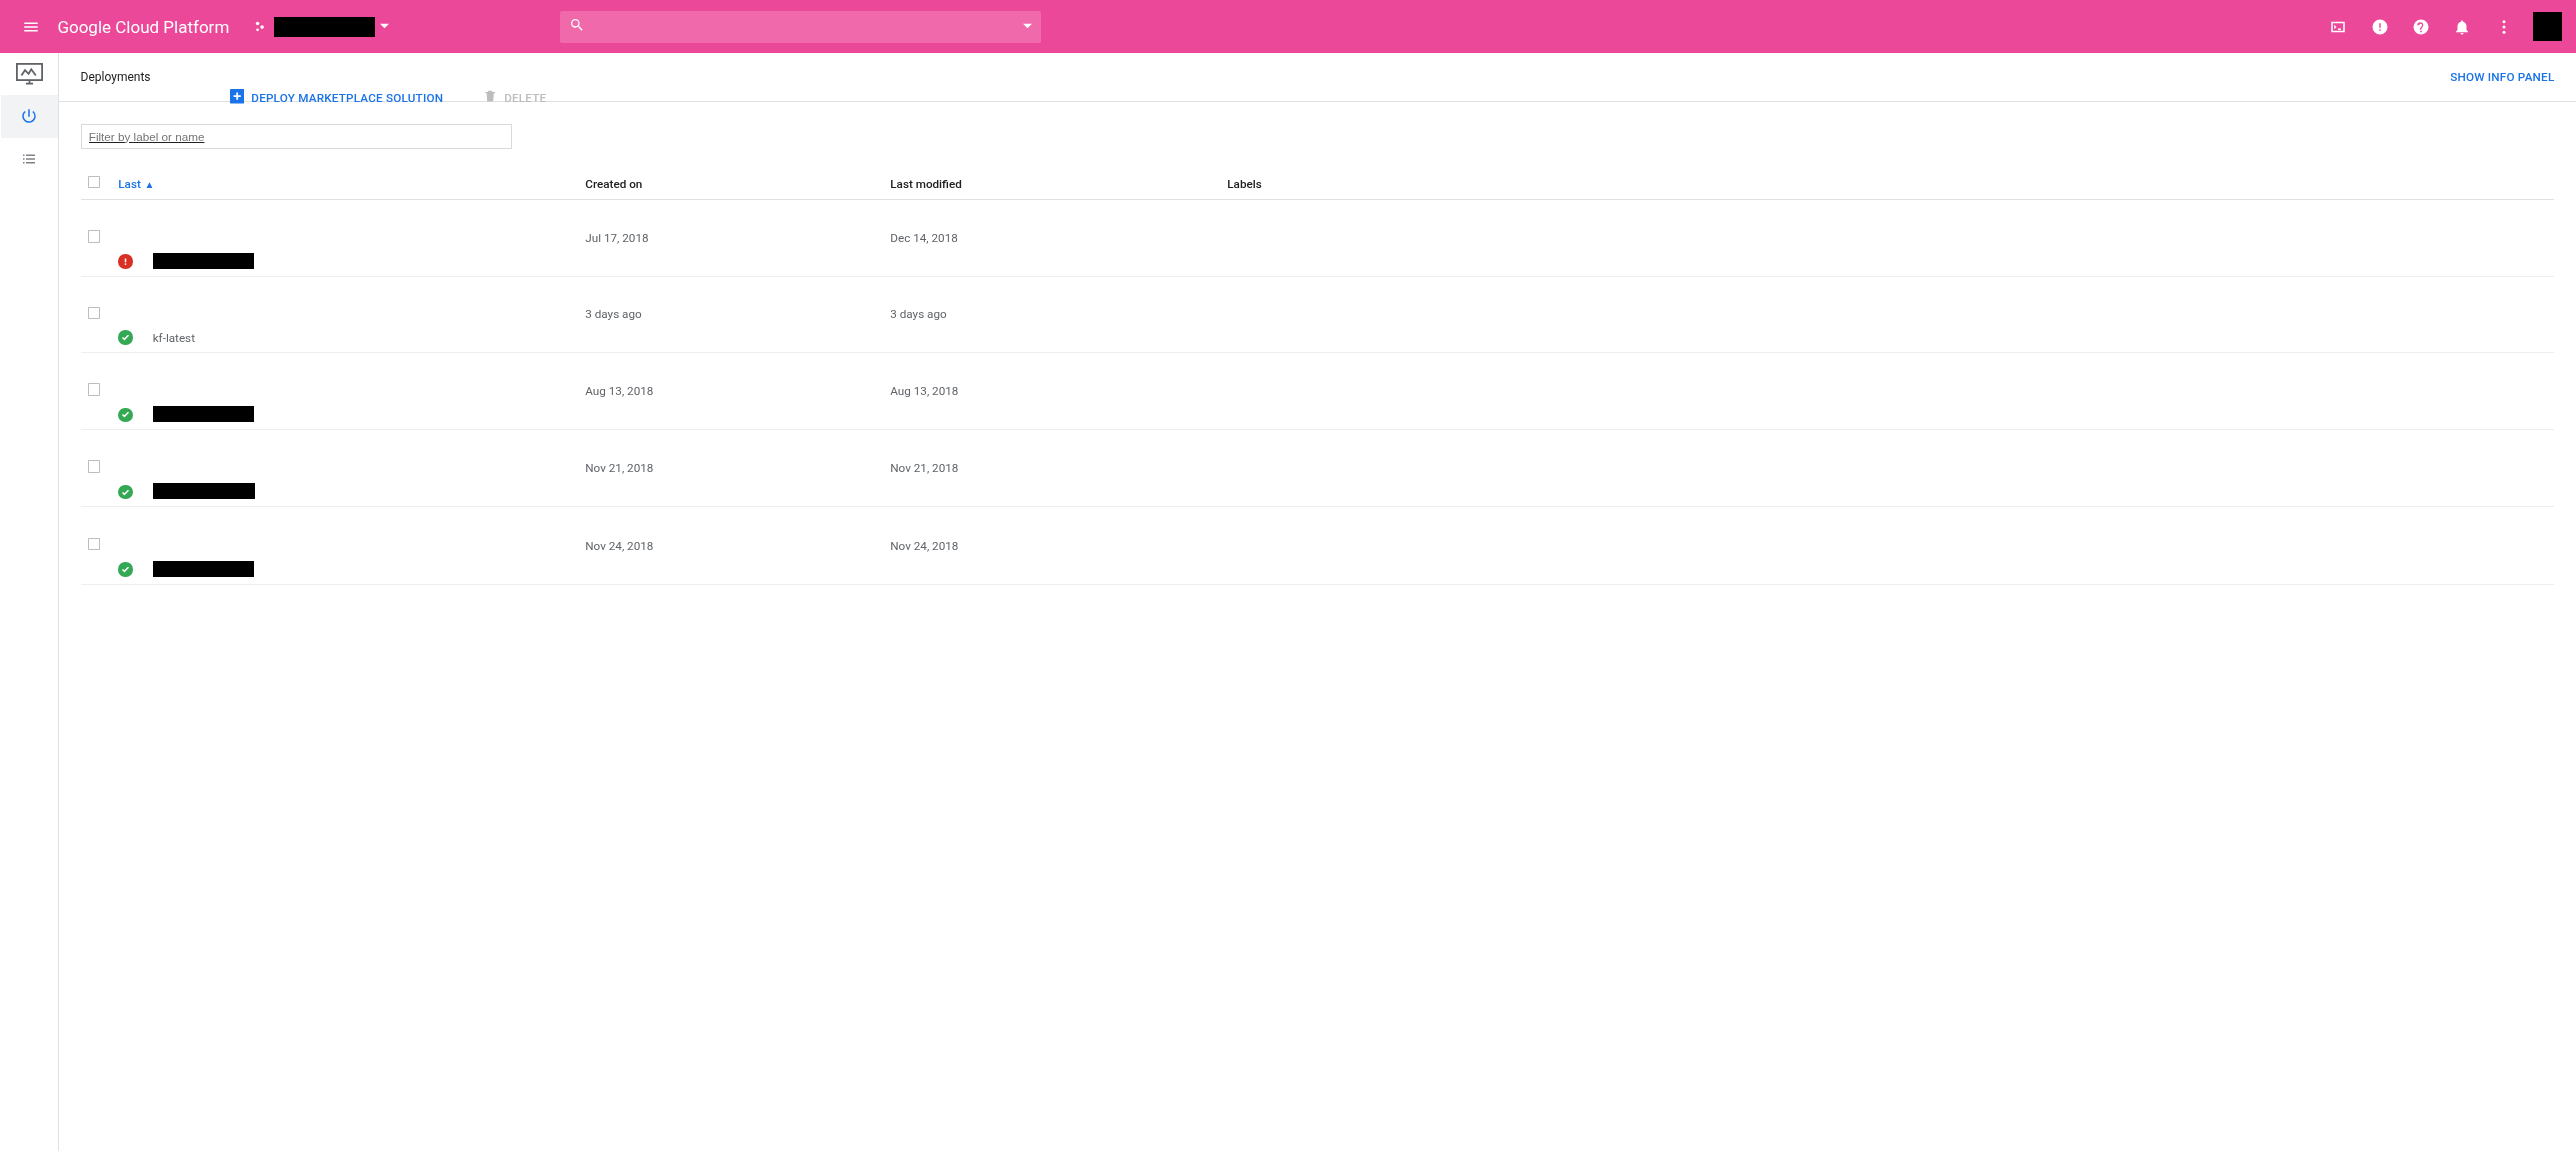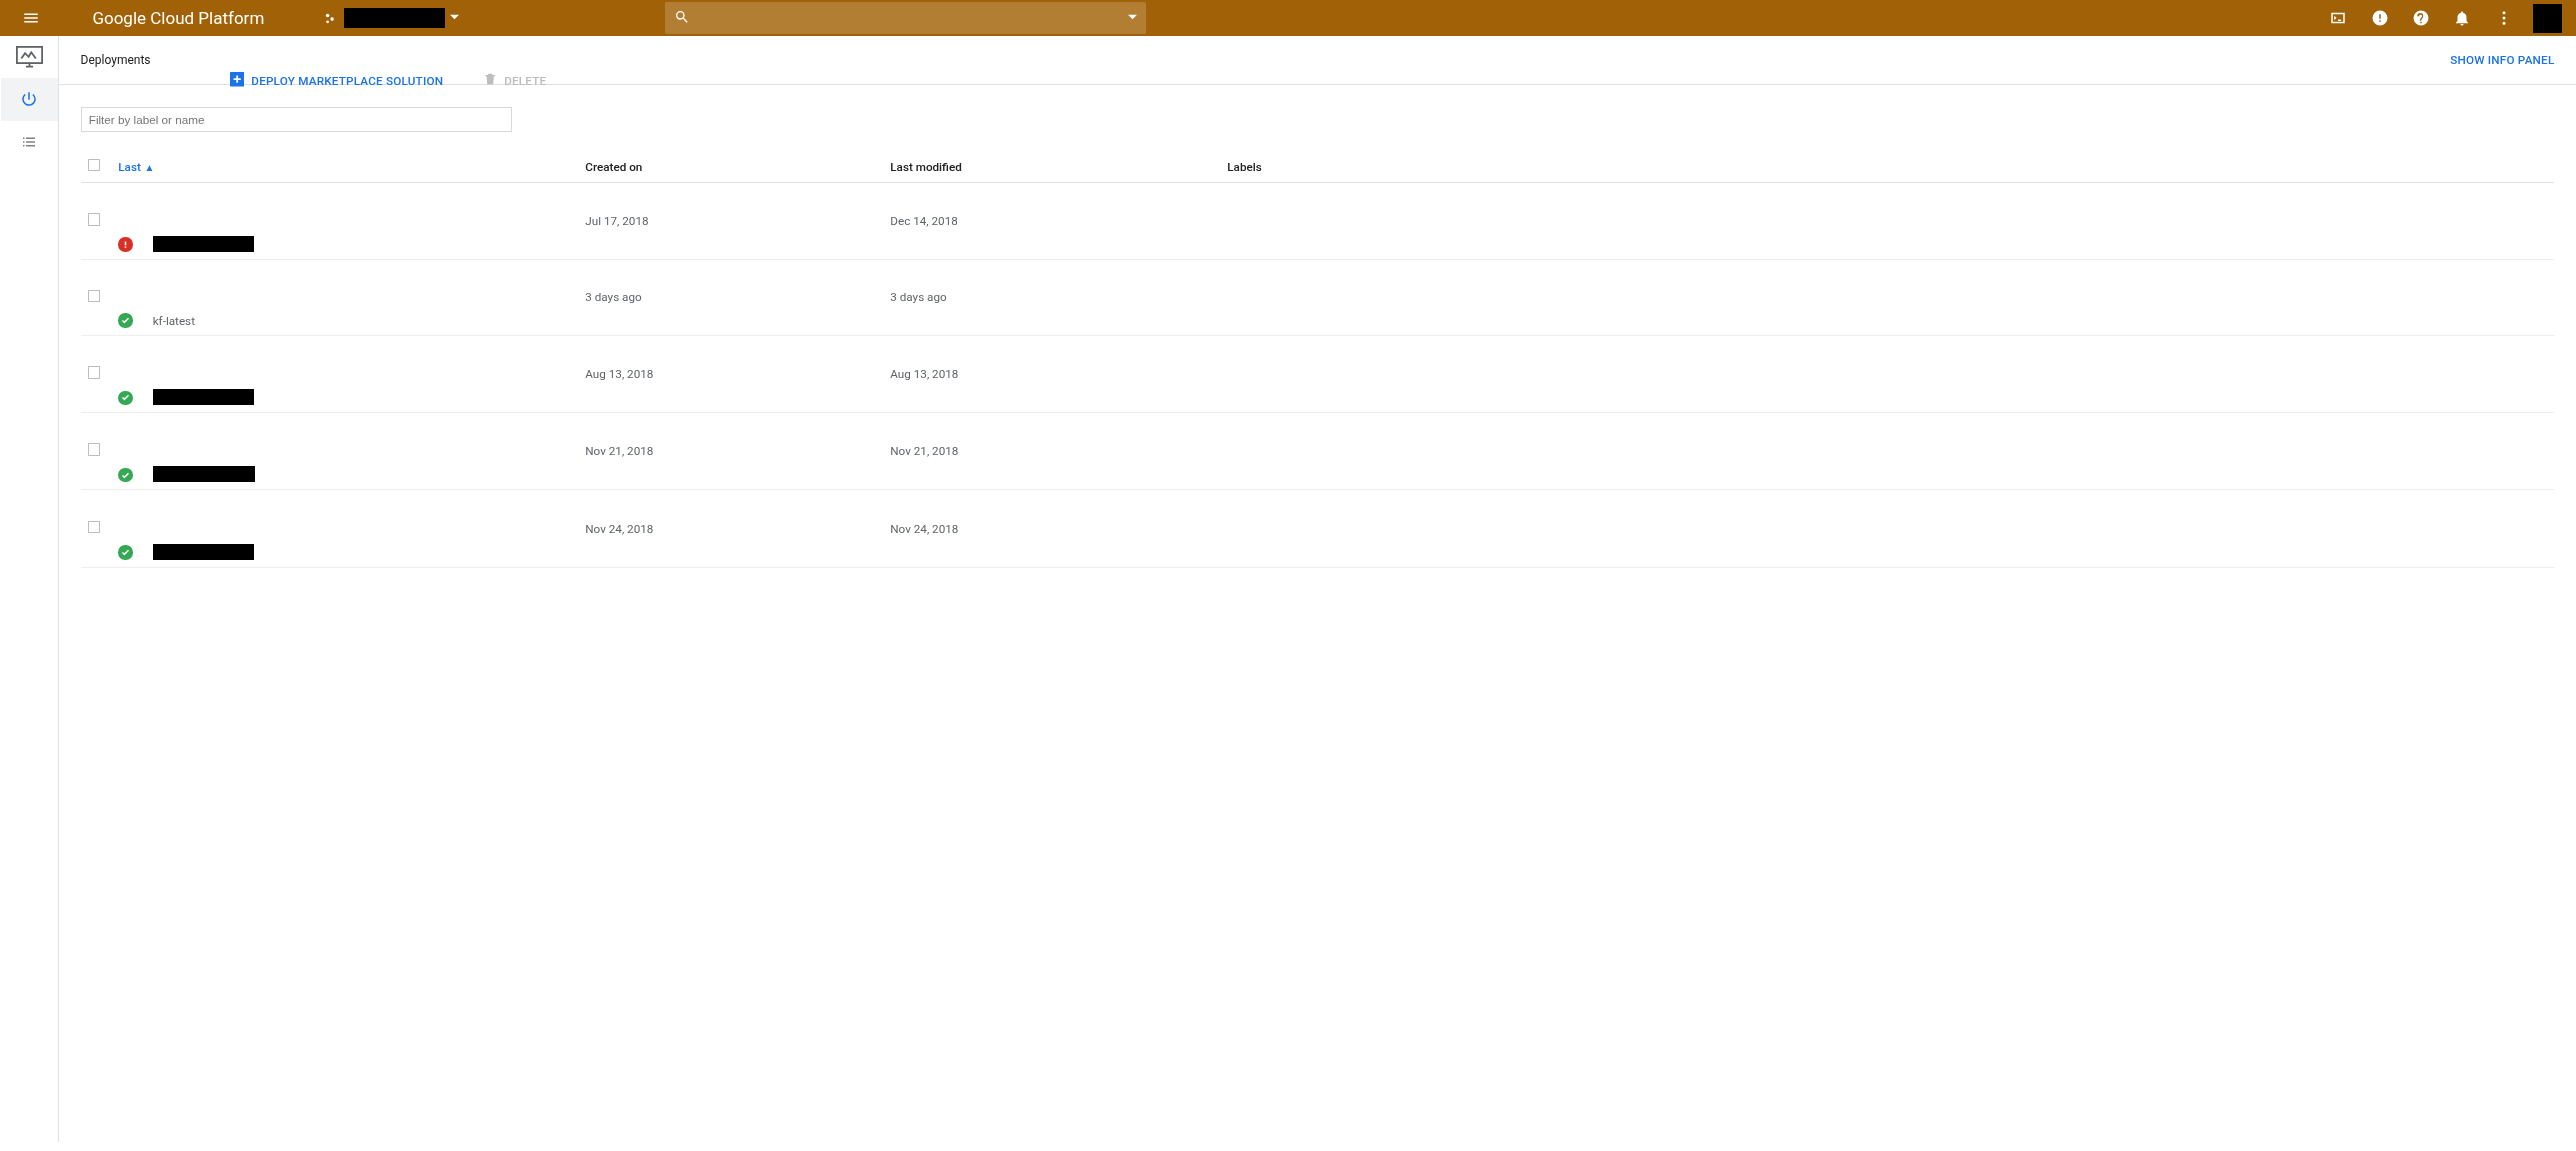--- a/index.html
+++ b/index.html
@@ -7,27 +7,26 @@
   body {
     font-family: Roboto, "Helvetica Neue", Arial, sans-serif;
     font-size: 11.7px;
     color: #212121;
     background: #fff;
     overflow: hidden;
   }
 
   
   .top-header {
-    background: #a16207;
-    height: 36px;
+    background: #ec4899;
+    height: 53px;
     display: flex;
     align-items: center;
     color: #fff;
     padding: 0 9px 0 9px;
-    gap: 35px;
   }
   .hamburger-btn {
     width: 43px; height: 43px;
     display:flex; align-items:center; justify-content:center;
     cursor:pointer;
   }
   .platform-title {
     font-size: 17px;
     font-weight: 400;
     margin-left: 5.4px;
@@ -148,20 +147,21 @@
     overflow:auto;
   }
   .filter-input {
     width: 431px;
     height: 25px;
     border:0.9px solid #d9d9d9;
     padding: 0 7.2px;
     font-size:11.7px;
     color:#212121;
     outline:none;
+    text-decoration:underline;
   }
   .filter-input::placeholder { color:#757575; }
 
   
   .dep-table {
     width:100%;
     margin-top: 20px;
     border-collapse:collapse;
     table-layout:fixed;
   }

